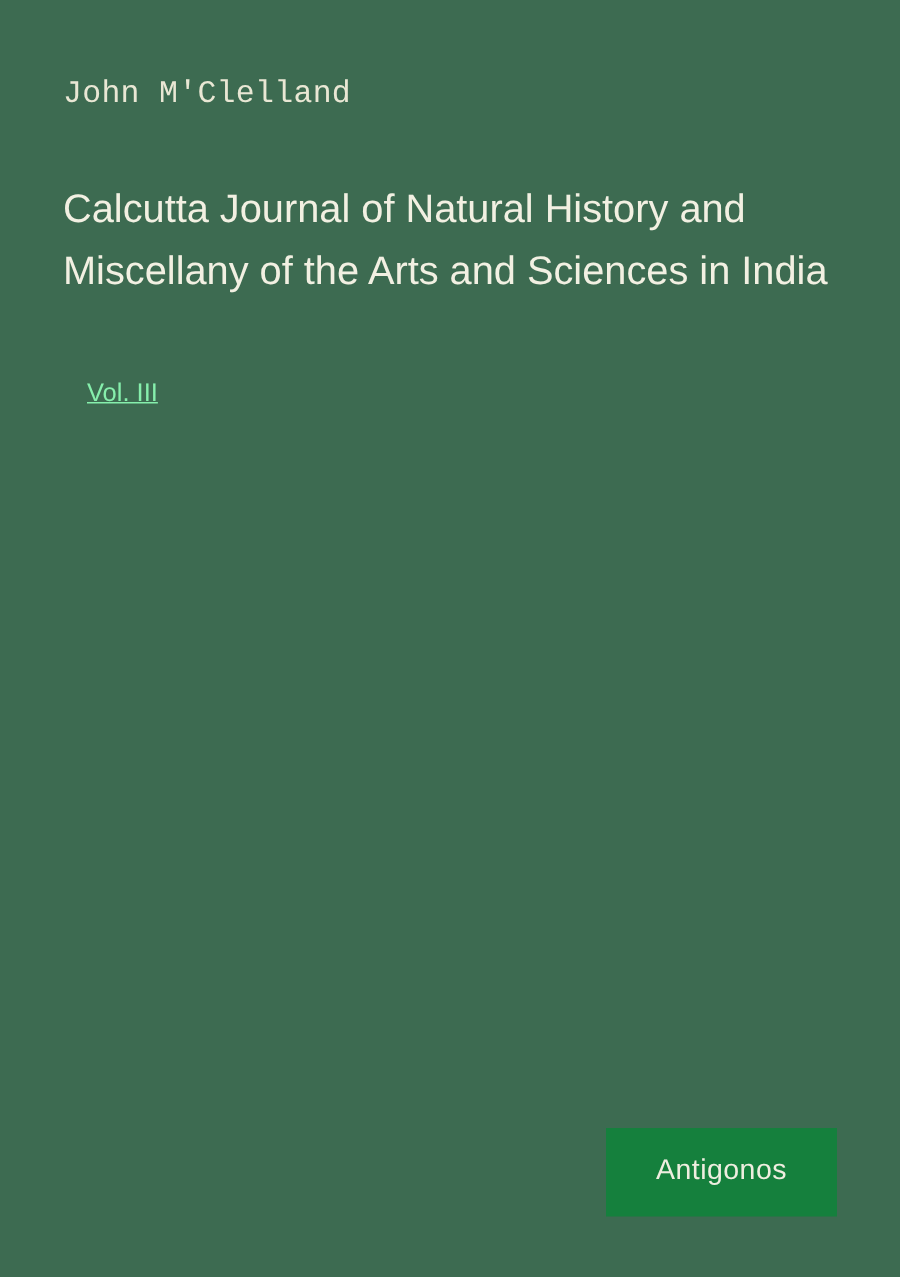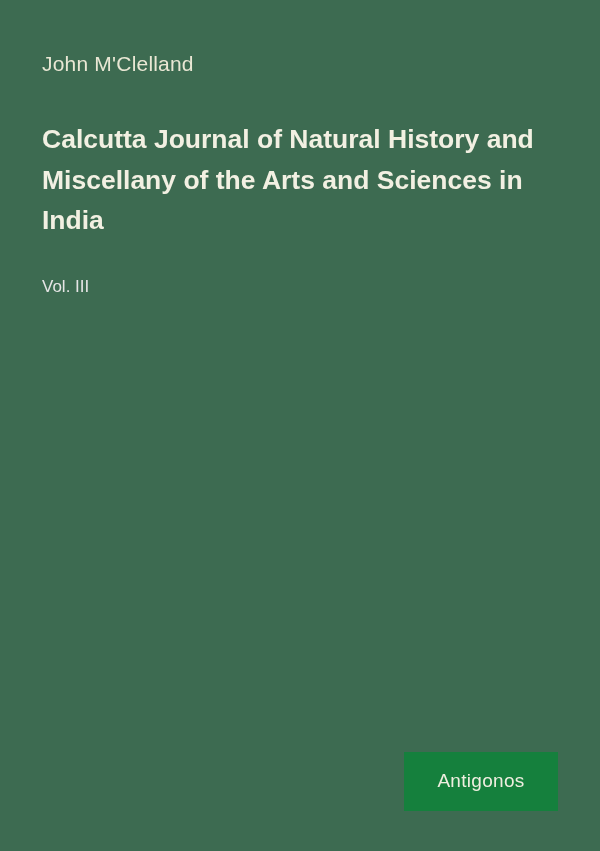--- a/index.html
+++ b/index.html
@@ -22,37 +22,39 @@
     overflow: hidden;
   }
   .author {
     color: #e9e7d4;
     font-size: 21px;
     font-weight: 400;
     letter-spacing: 0.2px;
     line-height: 1.3;
     margin: 0;
     padding-top: 6px;
+    font-family: Liberation Mono, monospace;
   }
   .title {
     color: #f2f0e2;
     font-size: 26.5px;
-    font-weight: 700;
+    font-weight: 400;
     line-height: 1.53;
     margin: 0;
     padding-top: 42px;
     max-width: 545px;
   }
   .subtitle {
-    color: #e5e5e5;
+    color: #86efac;
     font-size: 17px;
     font-weight: 400;
     line-height: 1.4;
-    margin: 0;
+    margin: 16px;
     padding-top: 34px;
+    text-decoration: underline;
   }
   .publisher-badge {
     position: absolute;
     right: 42px;
     bottom: 40px;
     background: #15803d;
     color: #efeee0;
     font-size: 19px;
     letter-spacing: 0.3px;
     padding: 18px 0 19px 0;

